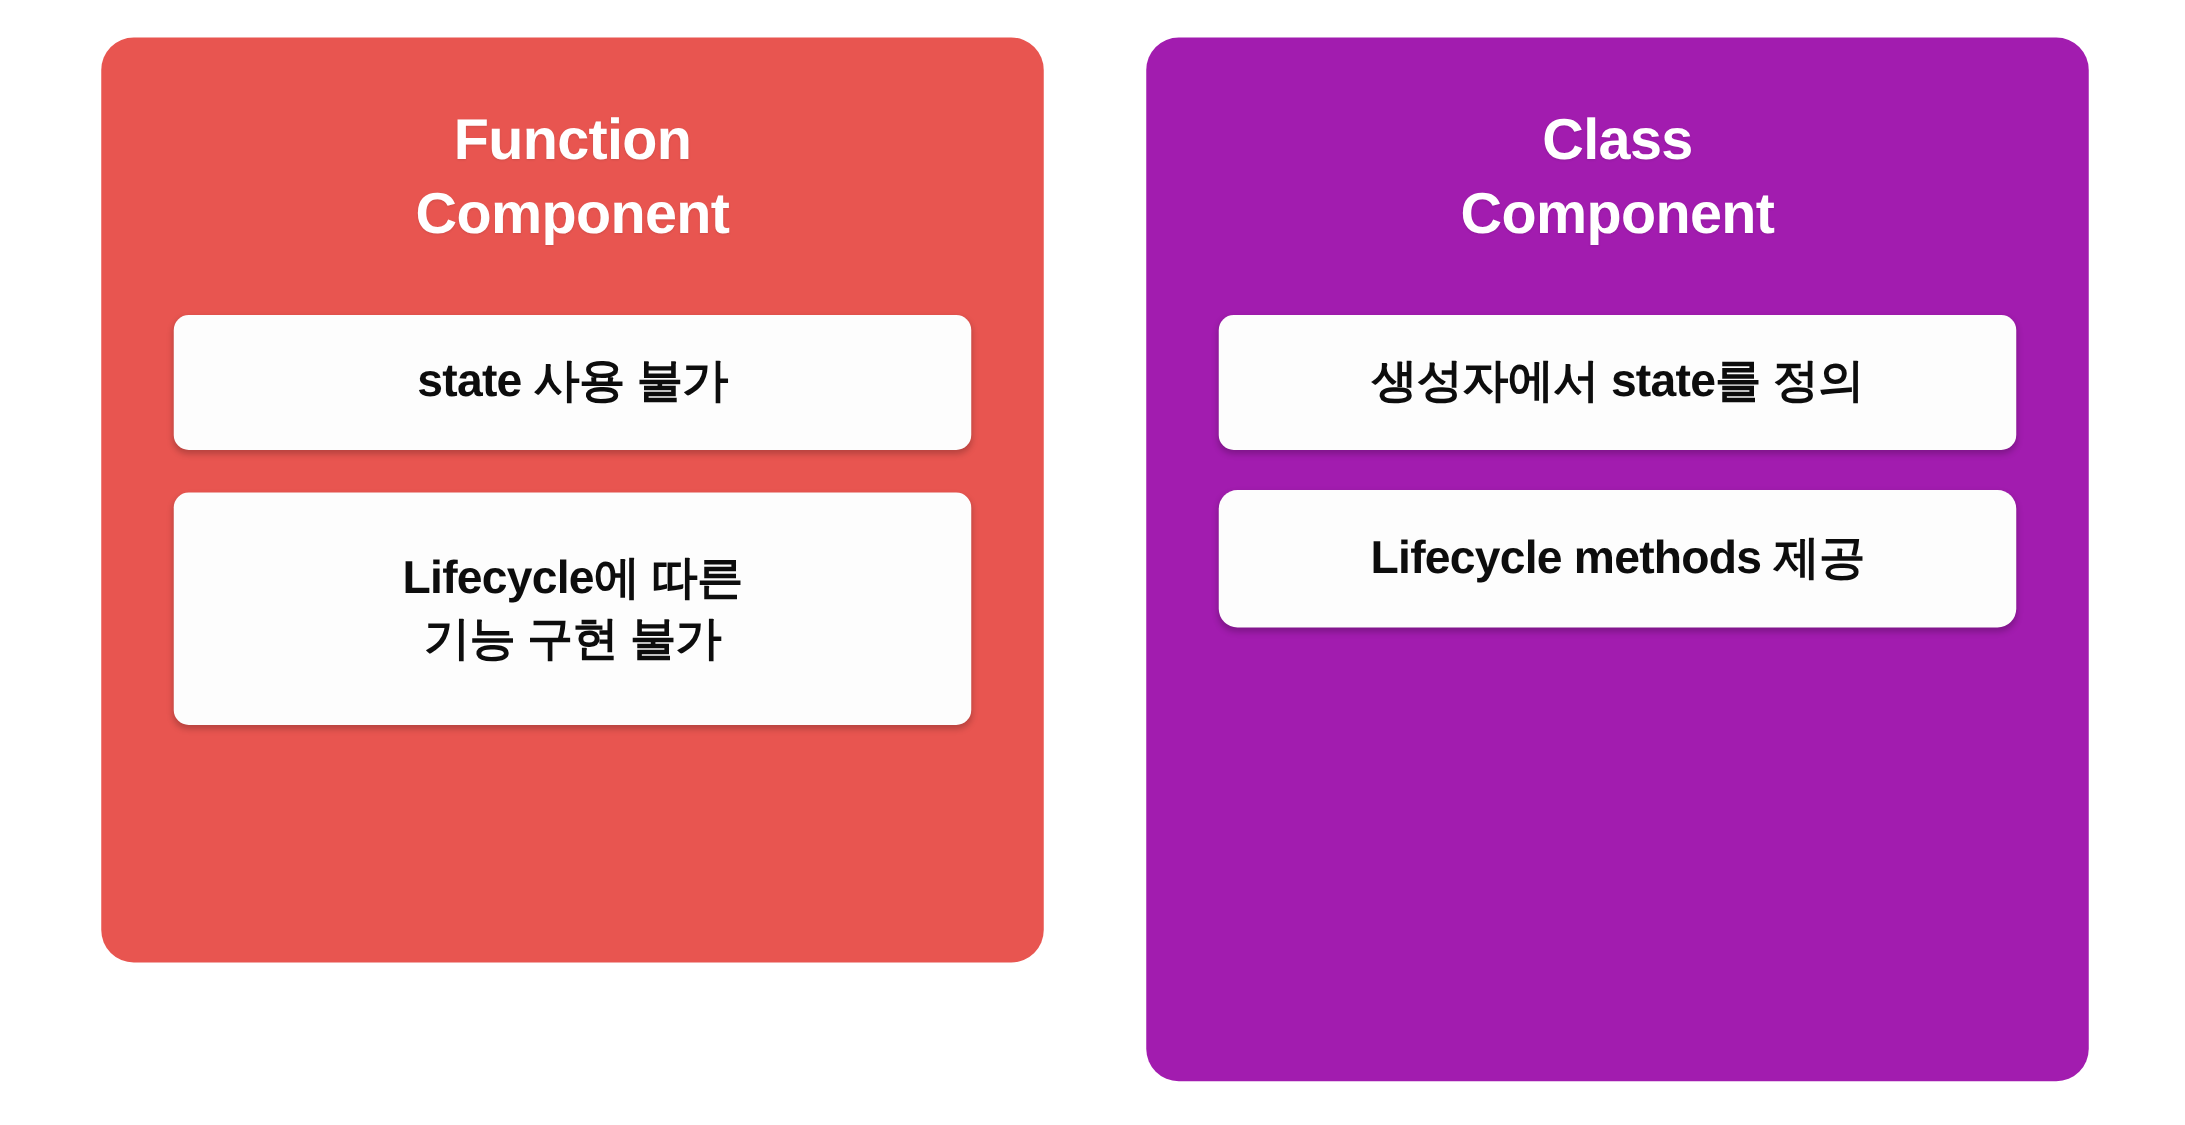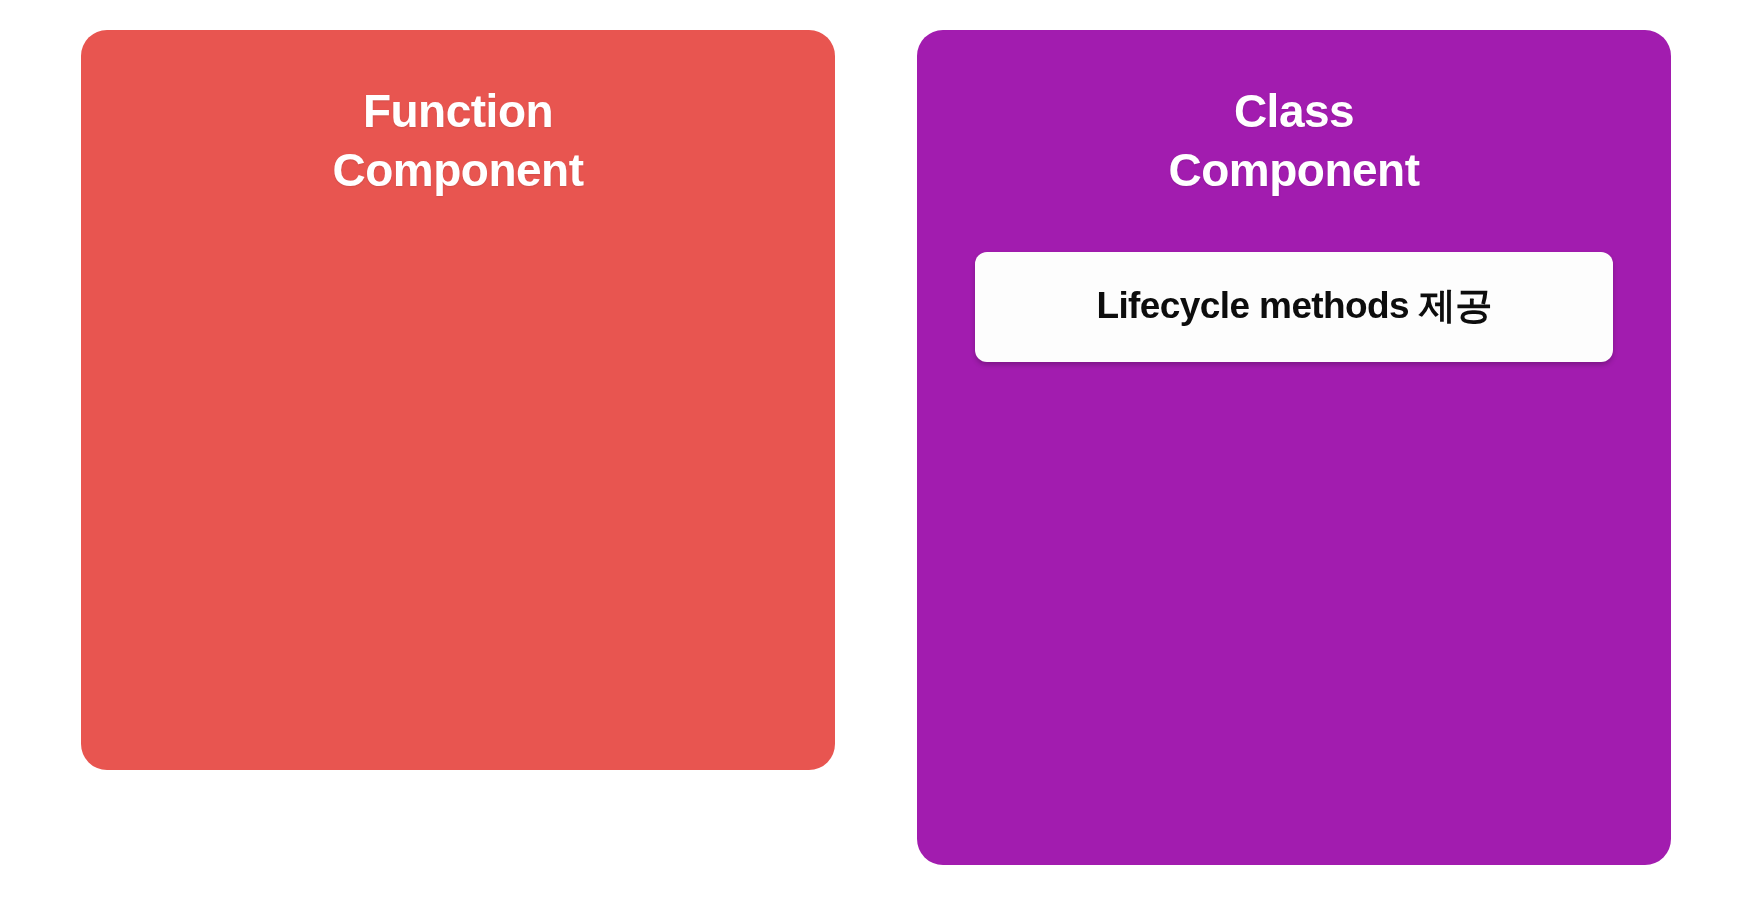--- a/index.html
+++ b/index.html
@@ -76,41 +76,51 @@
     justify-content: center;
     box-sizing: border-box;
     padding: 18px 16px;
   }
 
   .panel-left .card { margin-bottom: 34px; }
   .panel-right .card { margin-bottom: 32px; }
 
   .card-h1 { height: 108px; }
   .card-h2 { height: 186px; }
-  .card-h3 { height: 110px; }
+  .card-h3 { height: 110px; border-radius: 15px; }
 
   .panel-left .card:last-of-type,
   .panel-right .card:last-of-type { margin-bottom: 0; }
 </style>
 </head>
 <body>
 
 <div class="board">
 
   <section class="panel panel-left">
     <h2 class="panel-title">Function
 Component</h2>
 
+    <div class="card card-h1">
+      <span>state 사용 불가</span>
+    </div>
 
+    <div class="card card-h2">
+      <span>Lifecycle에 따른
+기능 구현 불가</span>
+    </div>
   </section>
 
   <section class="panel panel-right">
     <h2 class="panel-title">Class
 Component</h2>
 
+    <div class="card card-h1">
+      <span>생성자에서 state를 정의</span>
+    </div>
 
 
     <div class="card card-h3">
       <span>Lifecycle methods 제공</span>
     </div>
   </section>
 
 </div>
 
 </body></html>

